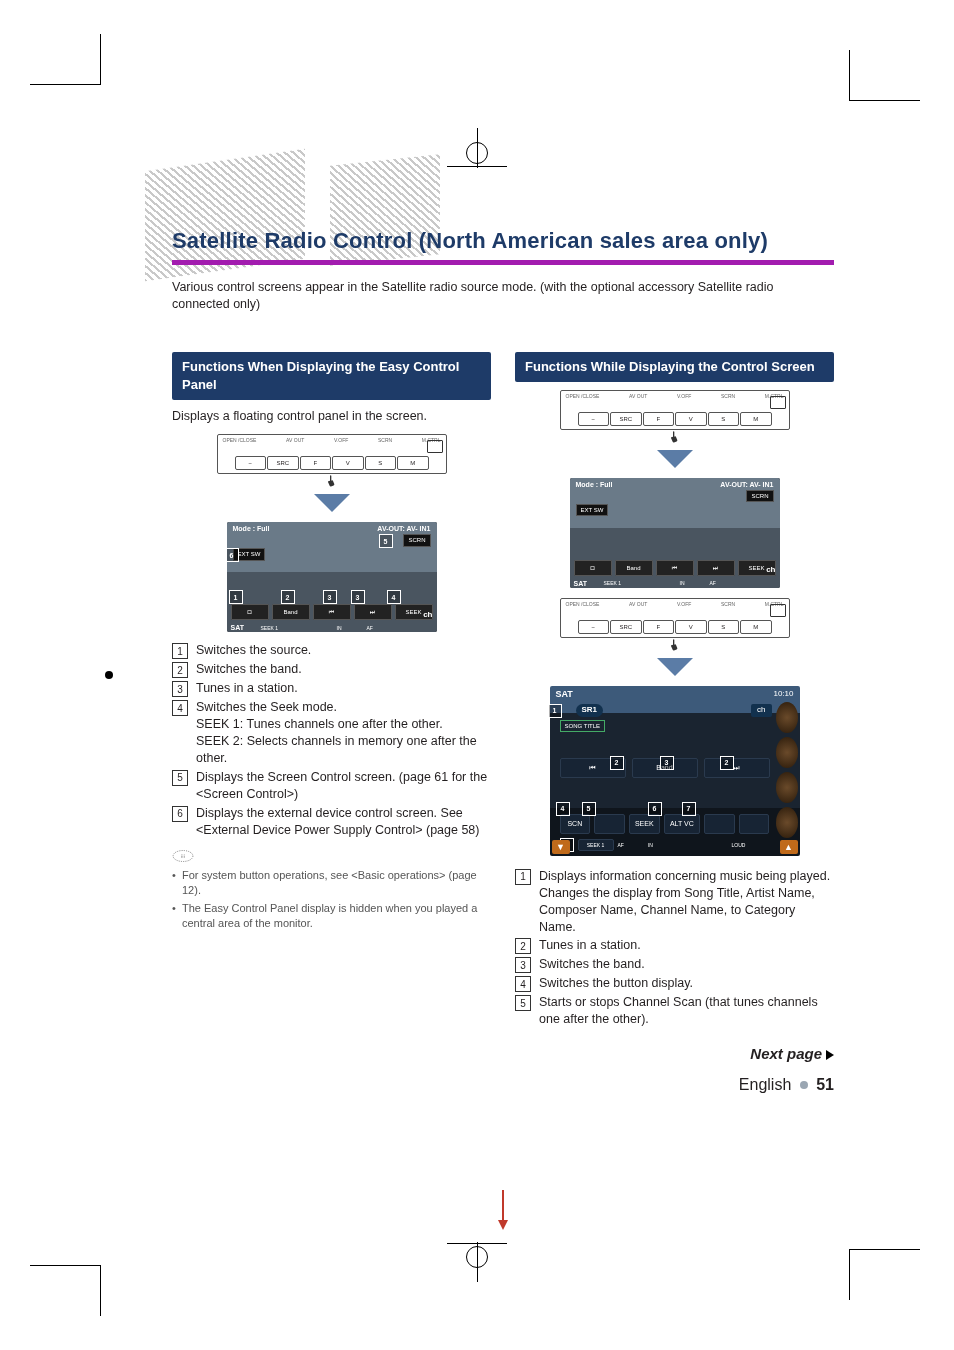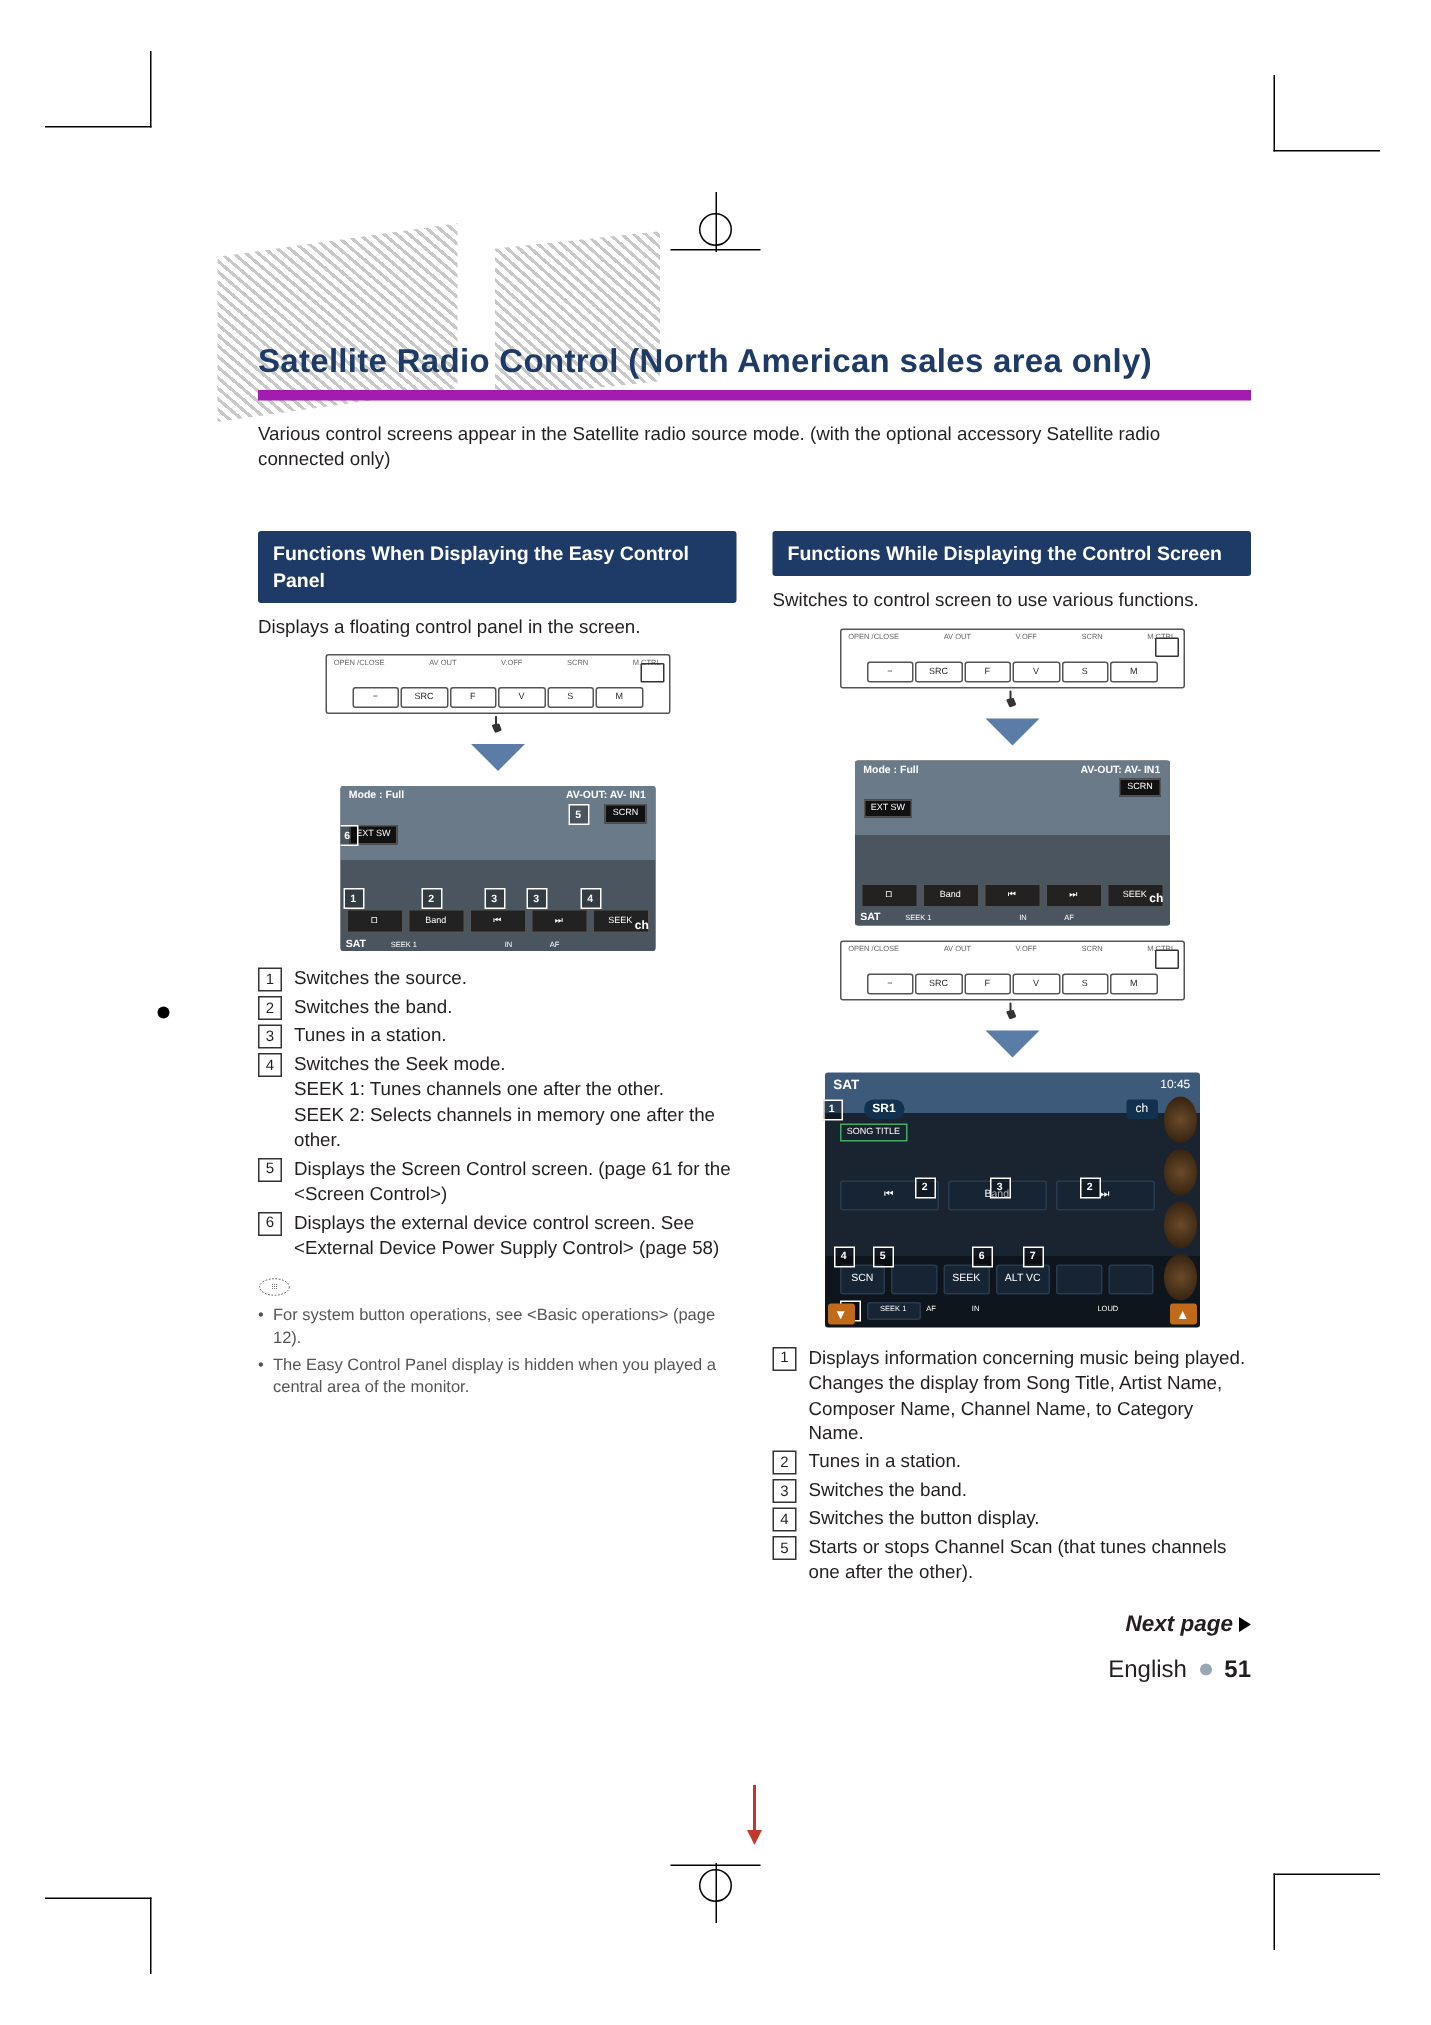--- a/index.html
+++ b/index.html
@@ -47,21 +47,21 @@
     top: 200px;
     left: 172px;
     right: 120px;
     bottom: 120px;
   }
   h1.title {
     font-size: 22px;
     font-weight: 600;
     color: #1e3b68;
     margin: 26px 0 14px 0;
-    border-bottom: 7px solid #a21caf;
+    border-bottom: 5px solid #a21caf;
     padding-bottom: 4px;
     letter-spacing: .2px;
   }
   .intro {
     font-size: 12.5px;
     margin-bottom: 40px;
     max-width: 640px;
   }
   .columns {
     display: flex;
@@ -286,21 +286,20 @@
           </svg>
       </div>
       <ul class="notes">
         <li>For system button operations, see &lt;Basic operations&gt; (page 12).</li>
         <li>The Easy Control Panel display is hidden when you played a central area of the monitor.</li>
       </ul>
     </div>
 
     <div class="col">
       <div class="section-head">Functions While Displaying the Control Screen</div>
-      <div class="lead">Switches  to control screen to use various functions.</div>
 
       <div class="device">
         <div class="body"></div>
         <div class="labels">
           <span>OPEN
 /CLOSE</span>
           <span>AV OUT</span>
           <span>V.OFF</span>
           <span>SCRN</span>
           <span>M.CTRL</span>
@@ -366,21 +365,21 @@
       </div>
       <div class="hand">
         <svg viewBox="0 0 24 24">
             <path fill="#333" d="M10 2c.6 0 1 .4 1 1v7l1-.5c.5-.3 1.2 0 1.4.6l2 5c.3.8-.1 1.7-.9 2l-4 1.5c-.8.3-1.7-.1-2-.9L6 12c-.2-.5 0-1.1.5-1.3L9 10V3c0-.6.4-1 1-1z"></path>
           </svg>
       </div>
       <div class="down-tri"></div>
 
       <div class="big-screenshot">
         <div class="hdr">SAT</div>
-        <div class="clk">10:45</div>
+        <div class="clk">10:10</div>
         <div class="callout-g" style="top:18px; left:-2px;">1</div>
         <div class="sr1">SR1</div>
         <div class="chbox">ch</div>
         <div class="song">SONG TITLE</div>
         <div class="side">
           <div class="sbtn"></div>
           <div class="sbtn"></div>
           <div class="sbtn"></div>
           <div class="sbtn"></div>
         </div>

